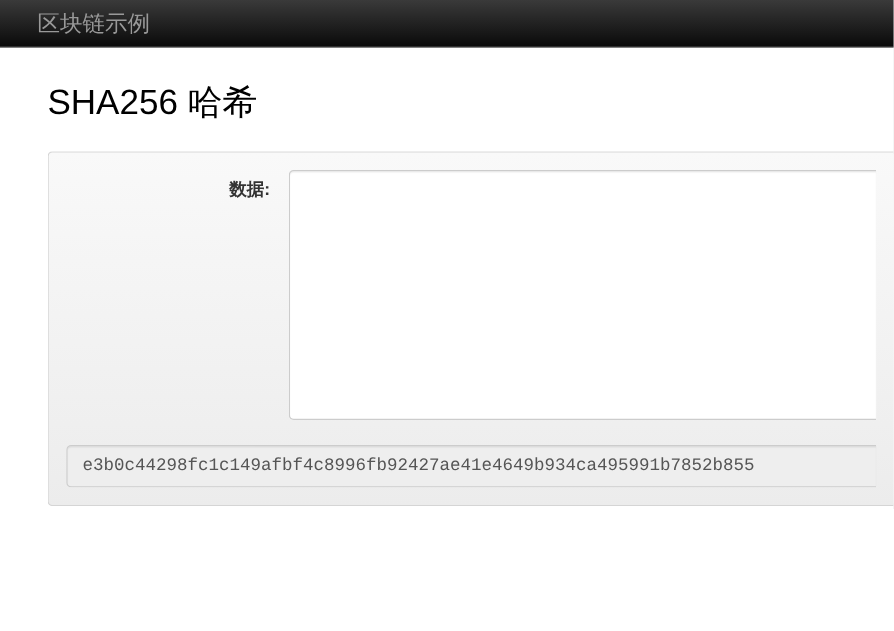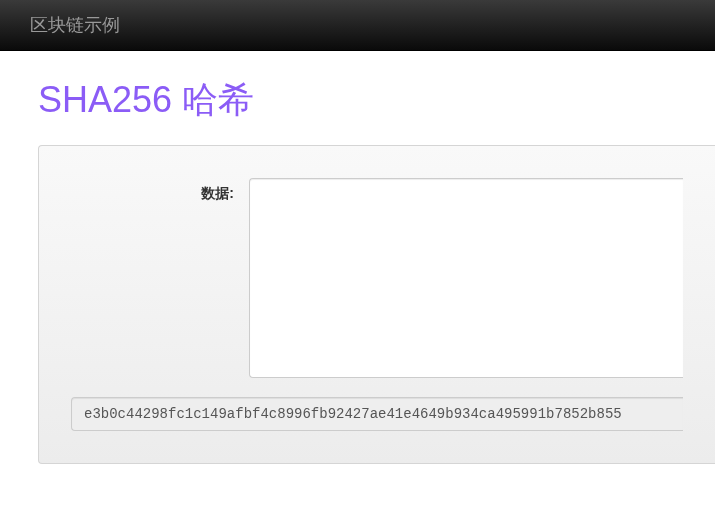--- a/index.html
+++ b/index.html
@@ -8,45 +8,45 @@
       box-sizing: border-box;
     }
     body {
       font-family: "Helvetica Neue", Helvetica, Arial, sans-serif;
       background: #ffffff;
       color: #333;
     }
     .navbar {
       background: linear-gradient(to bottom, #3a3a3a 0%, #222222 50%, #0a0a0a 100%);
       border-bottom: 1px solid #000;
-      height: 51px;
+      height: 38px;
       display: flex;
       align-items: center;
       padding: 0 30px;
     }
     .navbar-brand {
       color: #999999;
       font-size: 18px;
       font-weight: normal;
     }
     .container {
       padding: 20px 0 20px 38px;
     }
     .page-title {
-      font-size: 36px;
+      font-size: 28px;
       font-weight: 500;
-      color: #8b5cf6;
+      color: #000000;
       margin-bottom: 20px;
       margin-top: 5px;
     }
     .panel {
       background: linear-gradient(to bottom, #f9f9f9 0%, #ececec 100%);
       border: 1px solid #d5d5d5;
       border-radius: 4px 0 0 4px;
-      padding: 32px;
+      padding: 14px;
       border-right: none;
     }
     .form-row {
       display: flex;
       margin-bottom: 15px;
     }
     .form-label {
       width: 178px;
       text-align: right;
       font-weight: bold;

